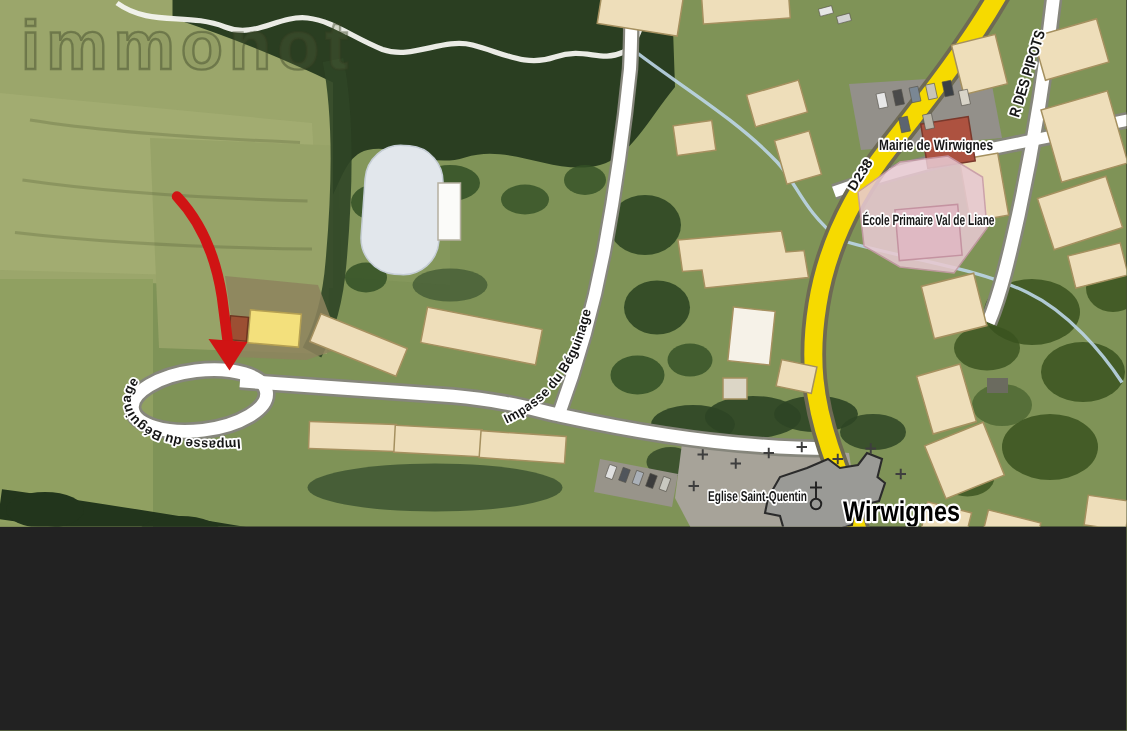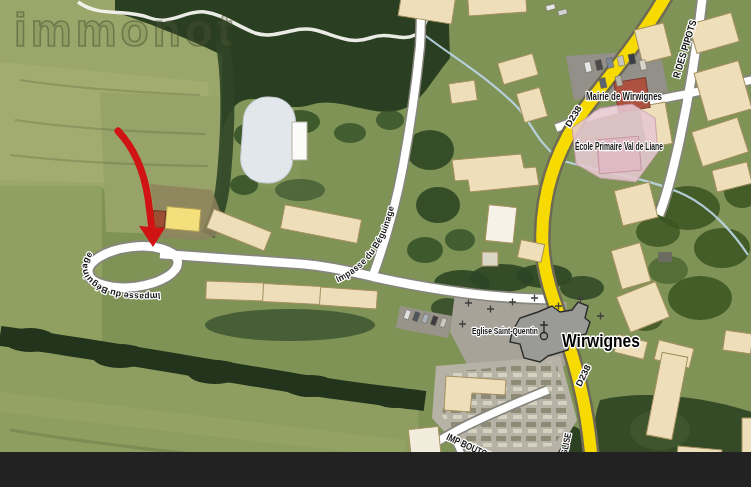--- a/index.html
+++ b/index.html
@@ -1,16 +1,16 @@
 <!DOCTYPE html>
 <html><head>
 <meta charset="utf-8">
 <style>
   html,body{margin:0;padding:0;background:#222;}
-  #stage{position:relative;width:751px;height:452px;overflow:hidden;font-family:"Liberation Sans",sans-serif;}
+  #stage{position:relative;width:751px;height:351px;overflow:hidden;font-family:"Liberation Sans",sans-serif;}
   svg{display:block;}
   .maplbl{font-family:"Liberation Sans",sans-serif;font-weight:bold;fill:#161616;
           stroke:#ffffff;stroke-width:2.6px;paint-order:stroke;stroke-linejoin:round;text-anchor:middle;}
   .townlbl{font-family:"Liberation Sans",sans-serif;font-weight:bold;fill:#000000;
           stroke:#ffffff;stroke-width:3px;paint-order:stroke;stroke-linejoin:round;text-anchor:middle;}
   .wmark{font-family:"Liberation Sans",sans-serif;font-weight:bold;
          fill:rgba(110,120,80,0.18);stroke:rgba(55,65,35,0.42);stroke-width:1.6px;letter-spacing:4px;}
   .curvelbl{font-family:"Liberation Sans",sans-serif;font-weight:bold;font-size:9px;fill:#161616;
           stroke:#ffffff;stroke-width:2.4px;paint-order:stroke;stroke-linejoin:round;}
 </style>

